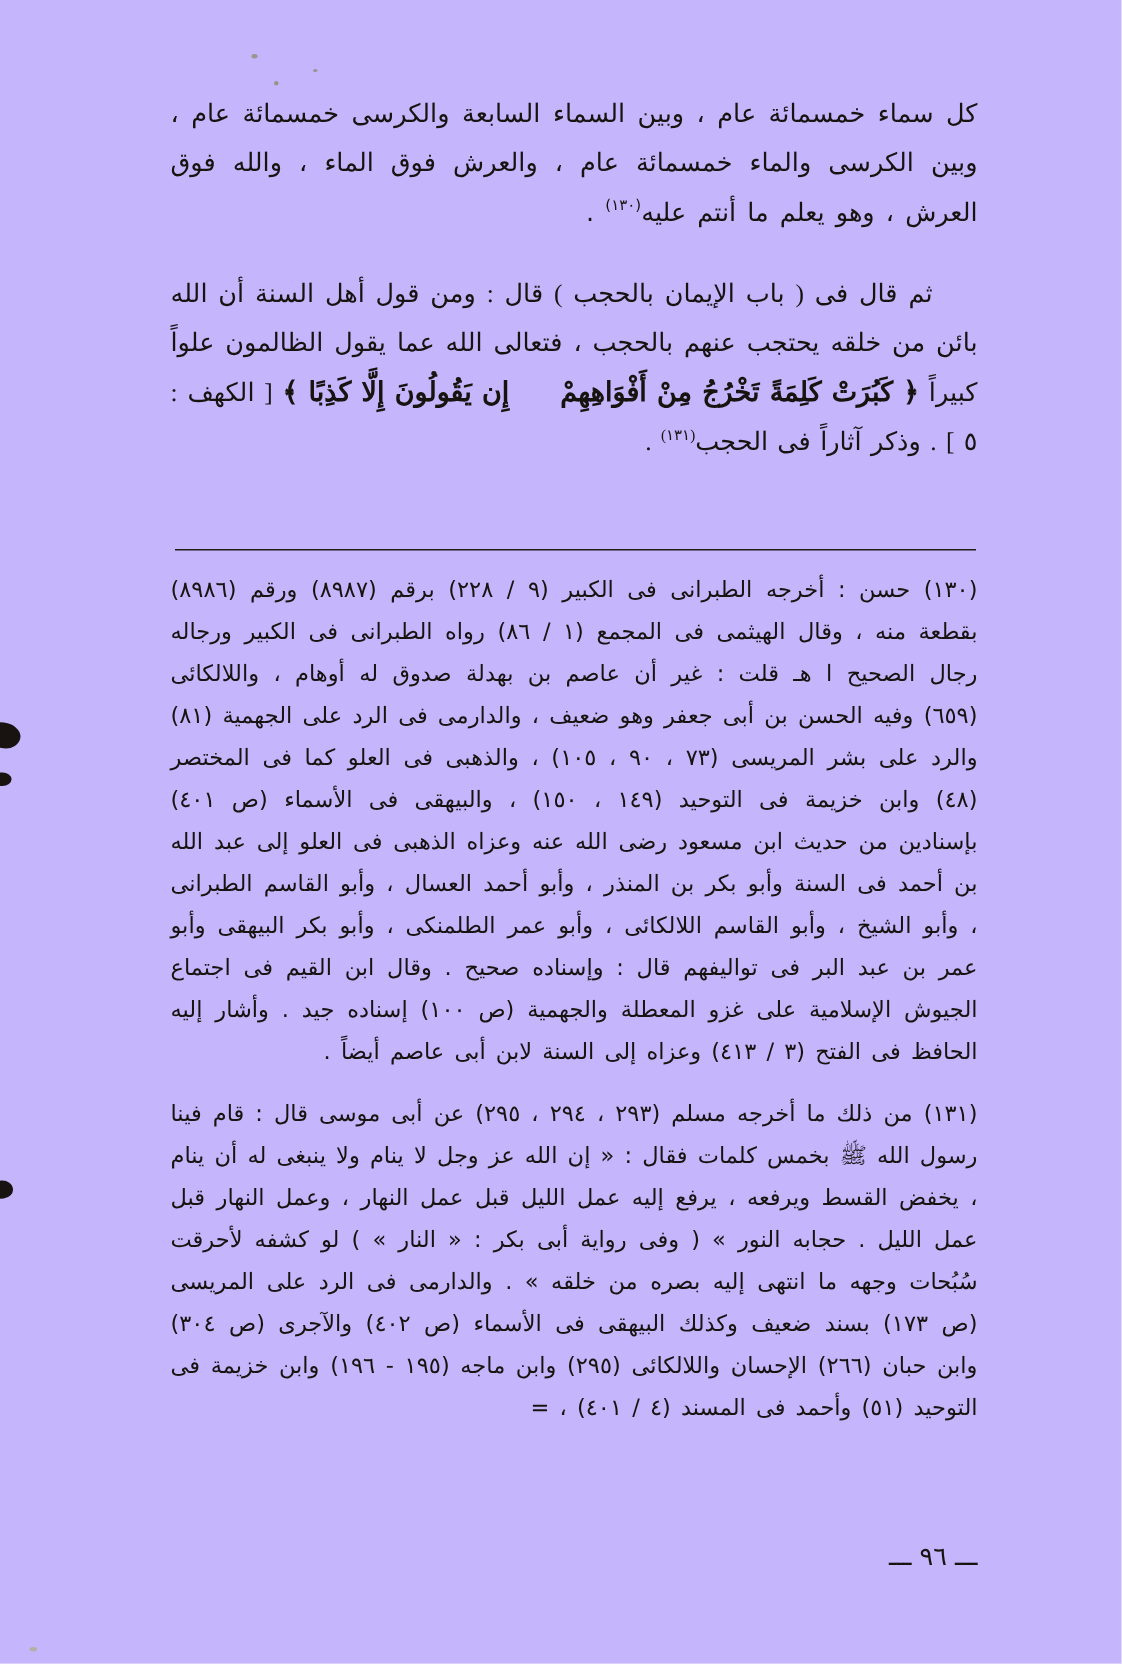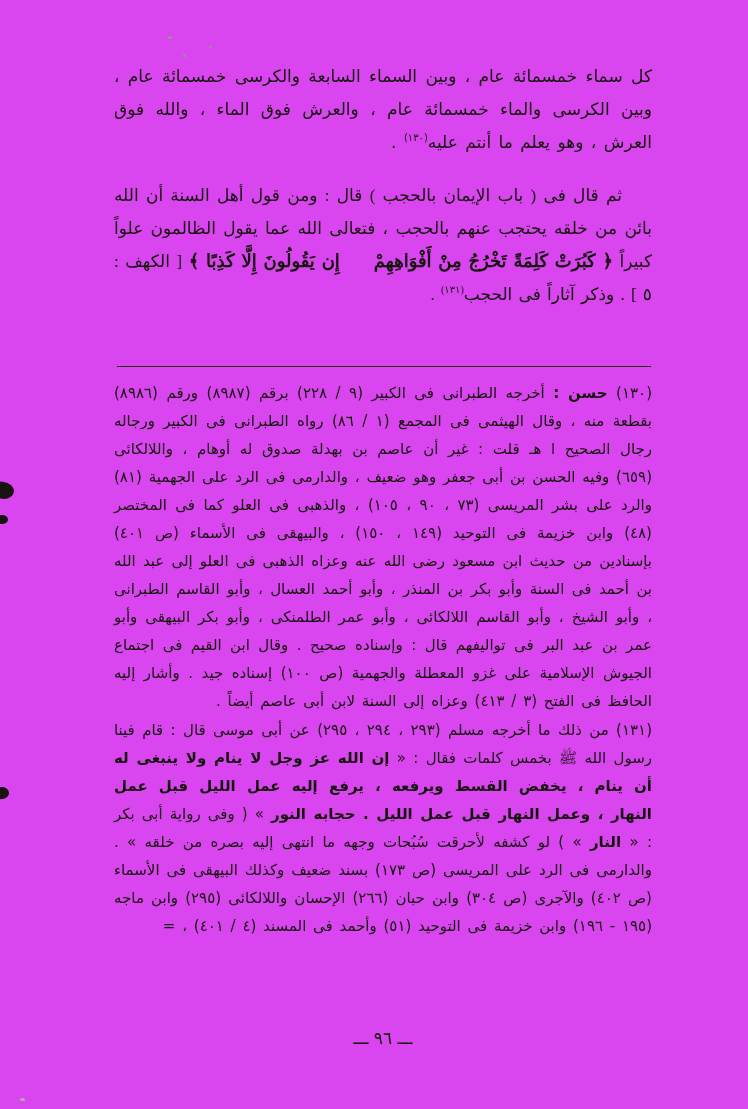--- a/index.html
+++ b/index.html
@@ -7,21 +7,21 @@
   body {
     width: 748px; height: 1109px;
     background: #ffffff;
     position: relative;
     overflow: hidden;
     font-family: "DejaVu Sans", sans-serif;
     color: #17130e;
   }
   .page {
     position: absolute; inset: 0;
-    background: #d946ef;
+    background: #c4b5fd;
   }
   
   .main-text {
     position: absolute;
     top: 60px; right: 96px; width: 538px;
     direction: rtl;
     text-align: justify;
     font-size: 17px;
     line-height: 33px;
     word-spacing: 2px;
@@ -46,27 +46,26 @@
   .footnotes {
     position: absolute;
     top: 379px; right: 96px; width: 538px;
     direction: rtl;
     text-align: justify;
     font-size: 15px;
     line-height: 28px;
     word-spacing: 2px;
   }
   .footnote { margin: 0; }
-  .footnote + .footnote { margin-top: 1px; }
-  .b { font-weight: bold; }
+  .footnote + .footnote { margin-top: 13px; }
+  .b { font-weight: normal; }
   
   .page-number {
     position: absolute;
     top: 1028px; right: 96px; width: 538px;
-    text-align: center;
     direction: rtl;
     font-size: 17px;
     letter-spacing: 1px;
   }
   
   .smudge { position: absolute; background: #181310; }
   .smudge-1 { left: -5px; top: 482px; width: 19px; height: 17px; border-radius: 0 70% 60% 0 / 0 55% 55% 0; transform: rotate(7deg); }
   .smudge-2 { left: -4px; top: 515px; width: 12px; height: 9px;  border-radius: 0 60% 60% 0; }
   .smudge-3 { left: -5px; top: 787px; width: 14px; height: 12px; border-radius: 0 65% 60% 0; transform: rotate(-5deg); }
   .speck { position: absolute; background: #9a948c; border-radius: 50%; }

